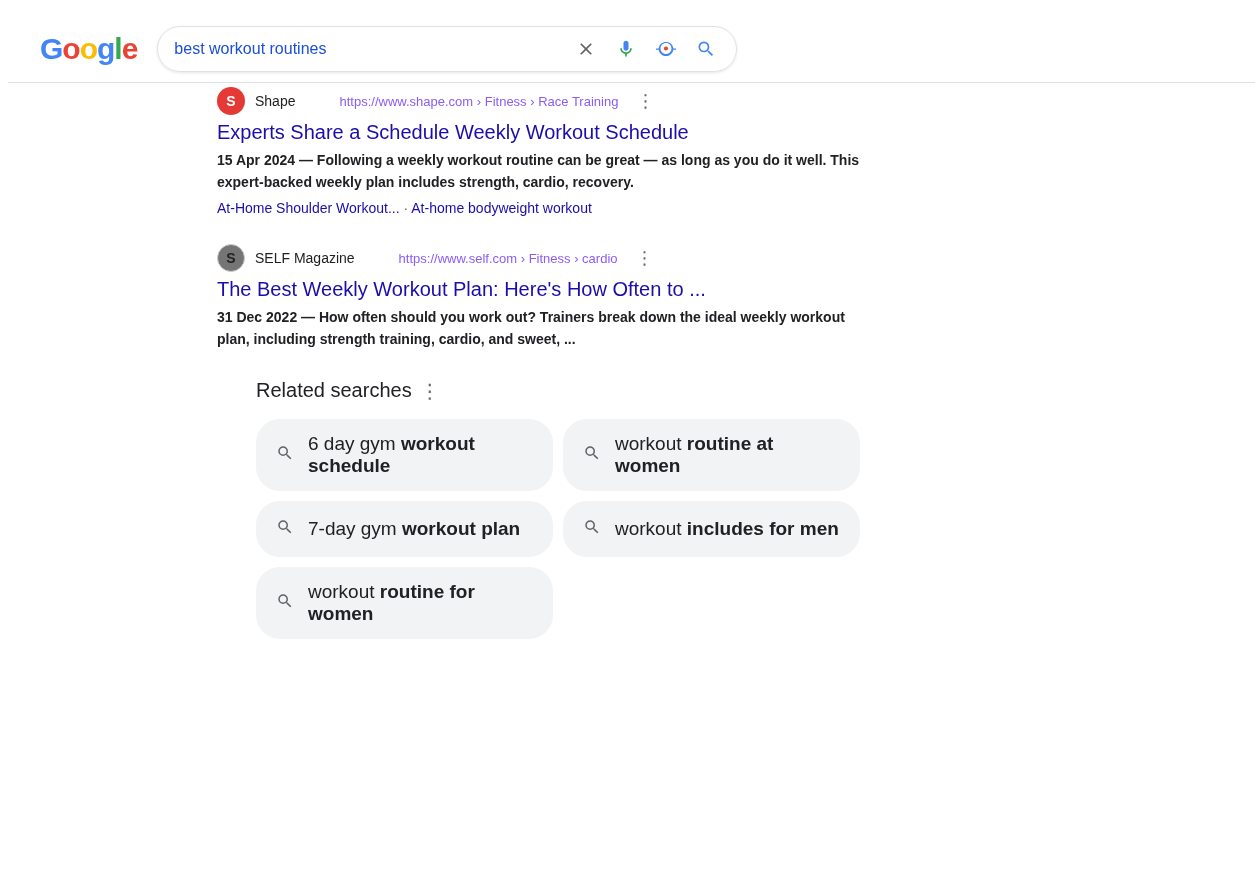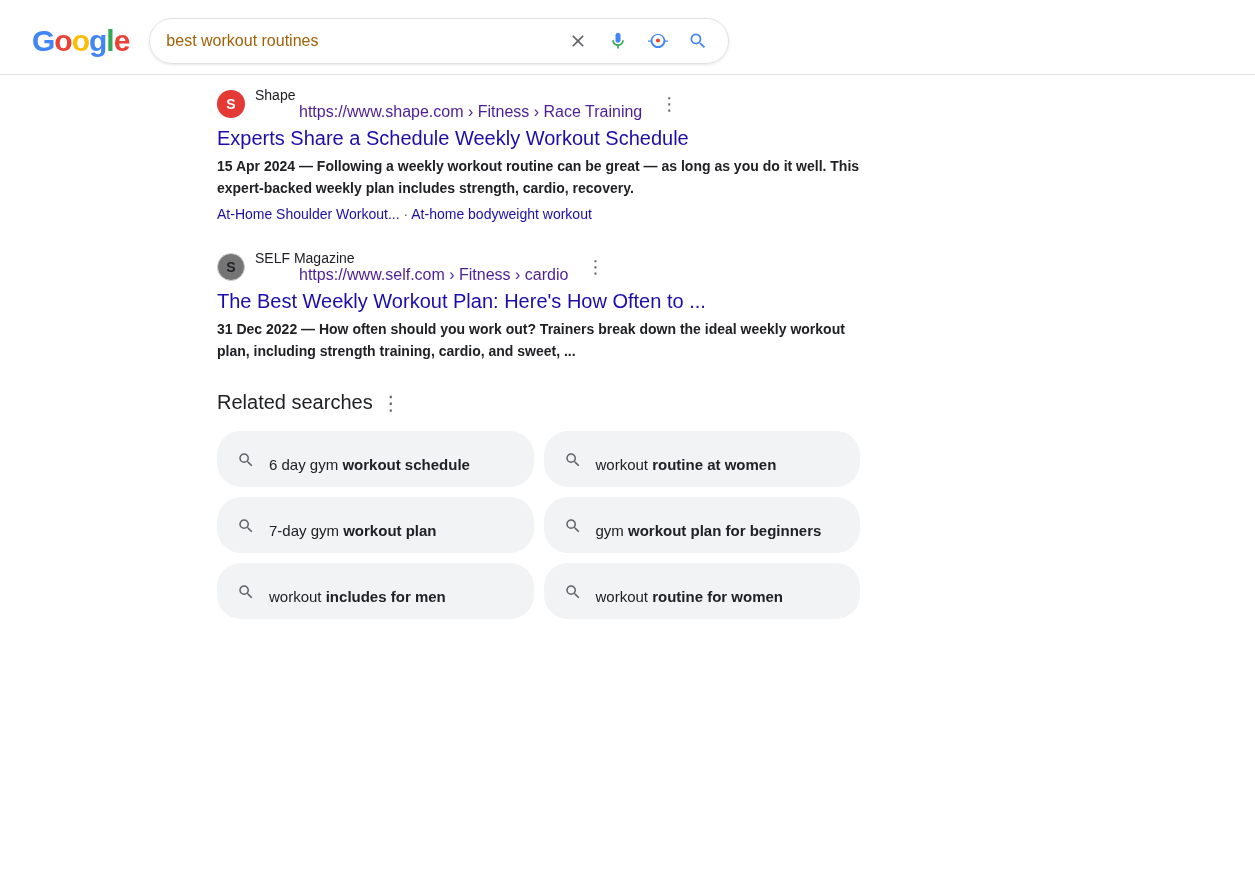--- a/index.html
+++ b/index.html
@@ -5,23 +5,24 @@
     * { margin: 0; padding: 0; box-sizing: border-box; }
     body { font-family: Arial, sans-serif; background: #fff; color: #202124; font-size: 14px; }
 
     
     .header {
       display: flex;
       align-items: center;
       padding: 10px 32px;
       border-bottom: 1px solid #e0e0e0;
       position: sticky;
-      top: 8px;
+      top: 16px;
       background: #fff;
       z-index: 100;
+      margin-left: 8px;
     }
     .logo {
       margin-right: 20px;
       flex-shrink: 0;
     }
     .logo-text {
       font-size: 30px;
       font-weight: bold;
       letter-spacing: -1px;
     }
@@ -39,21 +40,21 @@
       border-radius: 24px;
       padding: 8px 16px;
       width: 580px;
       box-shadow: 0 1px 3px rgba(0,0,0,0.1);
     }
     .search-input {
       flex: 1;
       border: none;
       outline: none;
       font-size: 16px;
-      color: #a16207;
+      color: #1d4ed8;
     }
     .search-icons {
       display: flex;
       align-items: center;
       gap: 12px;
     }
     .icon-btn {
       background: none;
       border: none;
       cursor: pointer;
@@ -97,30 +98,31 @@
       justify-content: center;
       font-size: 14px;
       font-weight: bold;
       color: #fff;
       flex-shrink: 0;
     }
     .source-favicon.shape-icon { background: #e53935; }
     .source-favicon.self-icon { background: #757575; border: 1px solid #ccc; color: #202124; }
     .source-info {
       display: flex;
-      flex-direction: column;
+      flex-direction: row;
+      align-items: flex-end;
     }
     .source-name {
       font-size: 14px;
       color: #202124;
       font-weight: 500;
     }
     .source-url {
-      font-size: 16px;
-      color: #4c1d95;
+      font-size: 13px;
+      color: #8b5cf6;
       padding-left: 44px;
     }
     .source-menu {
       margin-left: 8px;
       color: #5f6368;
       cursor: pointer;
       font-size: 18px;
     }
     .result-title {
       font-size: 20px;
@@ -144,20 +146,21 @@
     .result-links a {
       color: #1a0dab;
       text-decoration: none;
     }
     .result-links span { color: #5f6368; }
 
     
     .related-searches {
       margin-top: 10px;
       padding-bottom: 40px;
+      margin-left: 39px;
     }
     .related-header {
       display: flex;
       align-items: center;
       gap: 8px;
       margin-bottom: 16px;
     }
     .related-title {
       font-size: 20px;
       color: #202124;
@@ -169,29 +172,29 @@
       font-size: 20px;
     }
     .related-grid {
       display: grid;
       grid-template-columns: 1fr 1fr;
       gap: 10px;
       max-width: 780px;
     }
     .related-item {
       display: flex;
-      align-items: flex-end;
+      align-items: center;
       gap: 14px;
       background: #f1f3f4;
       border-radius: 24px;
       padding: 14px 20px;
       cursor: pointer;
       text-decoration: none;
       color: #202124;
-      font-size: 15px;
+      font-size: 19px;
       min-height: 56px;
     }
     .search-icon-small {
       color: #5f6368;
       font-size: 16px;
       flex-shrink: 0;
     }
 
     
     .source-row {
@@ -303,28 +306,20 @@
       <a class="related-item" href="#">
         <span class="search-icon-small">
           <svg width="18" height="18" viewBox="0 0 24 24" fill="#5f6368">
               <path d="M15.5 14h-.79l-.28-.27A6.471 6.471 0 0 0 16 9.5 6.5 6.5 0 1 0 9.5 16c1.61 0 3.09-.59 4.23-1.57l.27.28v.79l5 4.99L20.49 19l-4.99-5zm-6 0C7.01 14 5 11.99 5 9.5S7.01 5 9.5 5 14 7.01 14 9.5 11.99 14 9.5 14z"></path>
             </svg>
         </span>
         <span><span style="font-weight:normal">7-day gym </span><span style="font-weight:bold">workout plan</span></span>
       </a>
 
 
-      <a class="related-item" href="#">
-        <span class="search-icon-small">
-          <svg width="18" height="18" viewBox="0 0 24 24" fill="#5f6368">
-              <path d="M15.5 14h-.79l-.28-.27A6.471 6.471 0 0 0 16 9.5 6.5 6.5 0 1 0 9.5 16c1.61 0 3.09-.59 4.23-1.57l.27.28v.79l5 4.99L20.49 19l-4.99-5zm-6 0C7.01 14 5 11.99 5 9.5S7.01 5 9.5 5 14 7.01 14 9.5 11.99 14 9.5 14z"></path>
-            </svg>
-        </span>
-        <span><span style="font-weight:normal">gym </span><span style="font-weight:bold">workout plan for beginners</span></span>
-      </a>
 
       <a class="related-item" href="#">
         <span class="search-icon-small">
           <svg width="18" height="18" viewBox="0 0 24 24" fill="#5f6368">
               <path d="M15.5 14h-.79l-.28-.27A6.471 6.471 0 0 0 16 9.5 6.5 6.5 0 1 0 9.5 16c1.61 0 3.09-.59 4.23-1.57l.27.28v.79l5 4.99L20.49 19l-4.99-5zm-6 0C7.01 14 5 11.99 5 9.5S7.01 5 9.5 5 14 7.01 14 9.5 11.99 14 9.5 14z"></path>
             </svg>
         </span>
         <span><span style="font-weight:normal">workout </span><span style="font-weight:bold">includes for men</span></span>
       </a>
 

